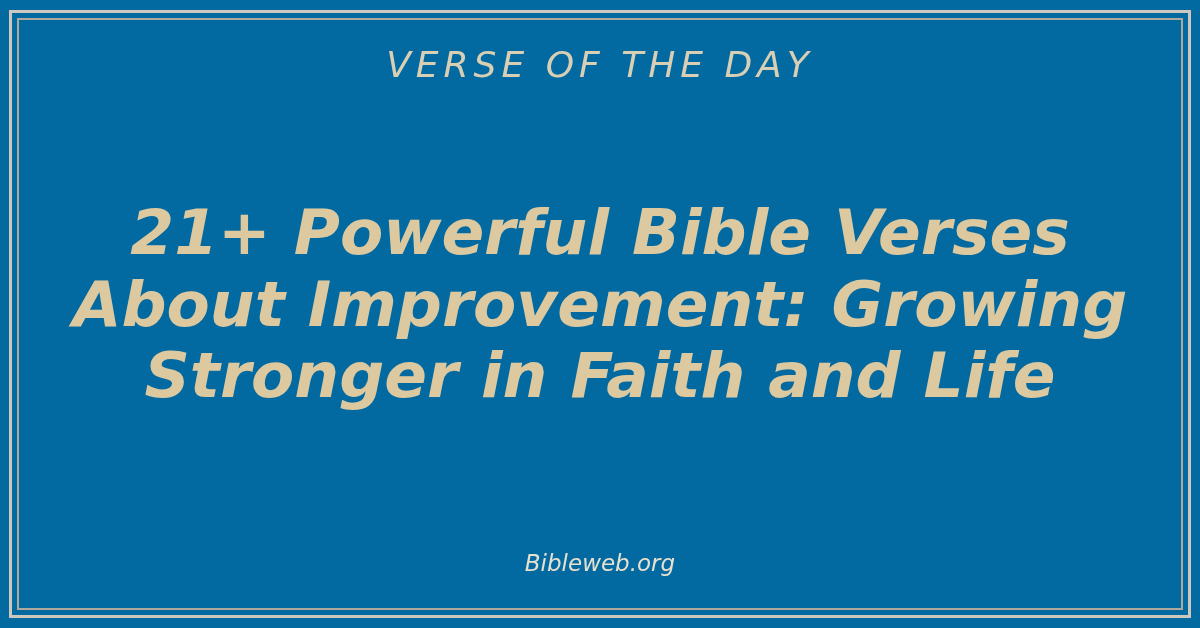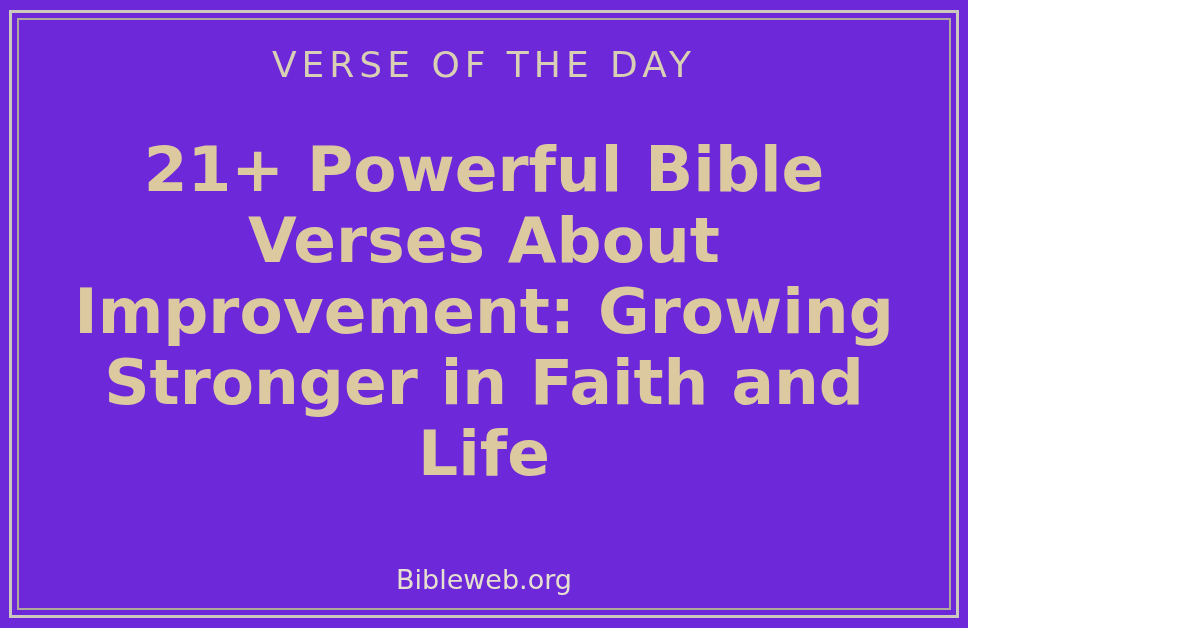--- a/index.html
+++ b/index.html
@@ -10,23 +10,24 @@
   body {
     width: 1200px;
     height: 628px;
     overflow: hidden;
     font-family: "DejaVu Sans", sans-serif;
   }
 
   .card {
     position: relative;
     box-sizing: border-box;
-    width: 968px;
+    width: 1200px;
     height: 628px;
-    background: #6d28d9;
+    background: #0369a1;
+    font-style: italic;
   }
 
   
   .frame-outer {
     position: absolute;
     left: 9px;
     top: 10px;
     right: 9px;
     bottom: 10px;
     border: 3px solid #ccc8bd;
@@ -79,22 +80,22 @@
   .headline {
     font-size: 63px;
     line-height: 1.13;
     color: #ddc99f;
     text-align: center;
     max-width: 1060px;
     word-spacing: 1px;
   }
 
   .footer {
-    margin-bottom: 5px;
-    font-size: 27px;
+    margin-bottom: 24px;
+    font-size: 23px;
     line-height: 1.1;
     color: #e6e0cf;
     text-align: center;
     white-space: nowrap;
   }
 </style>
 </head>
 <body>
 
 <div class="card">

